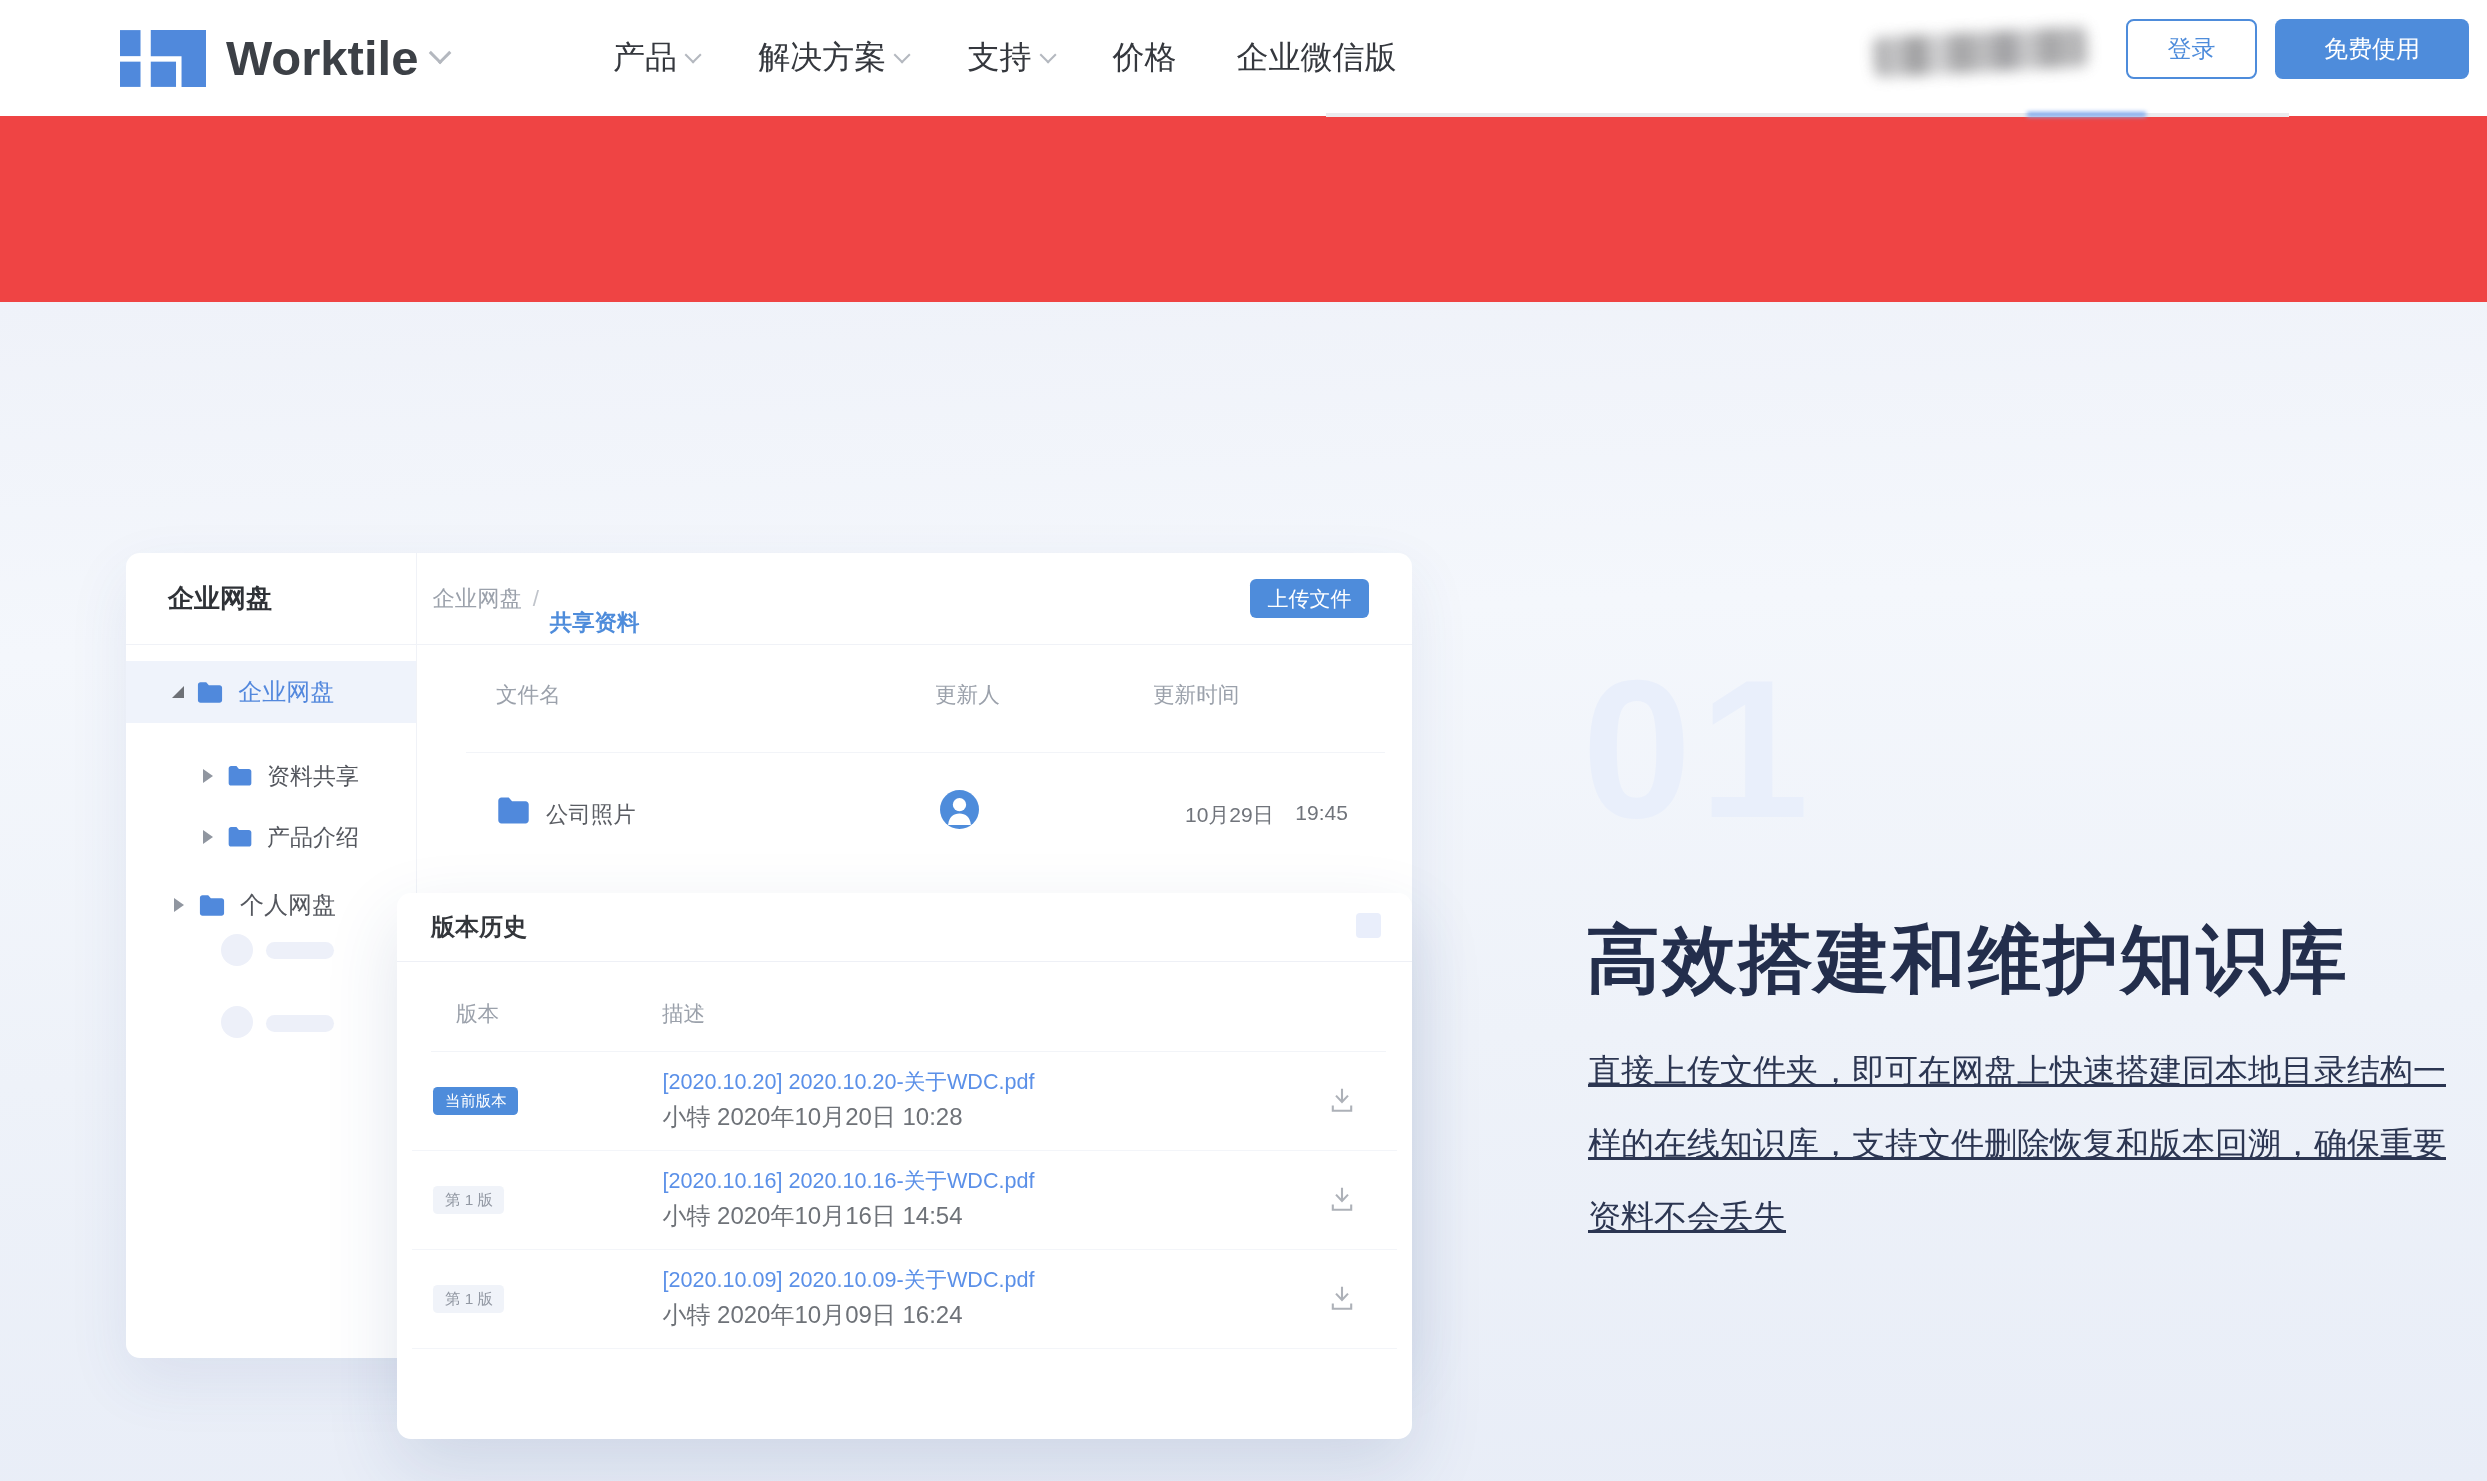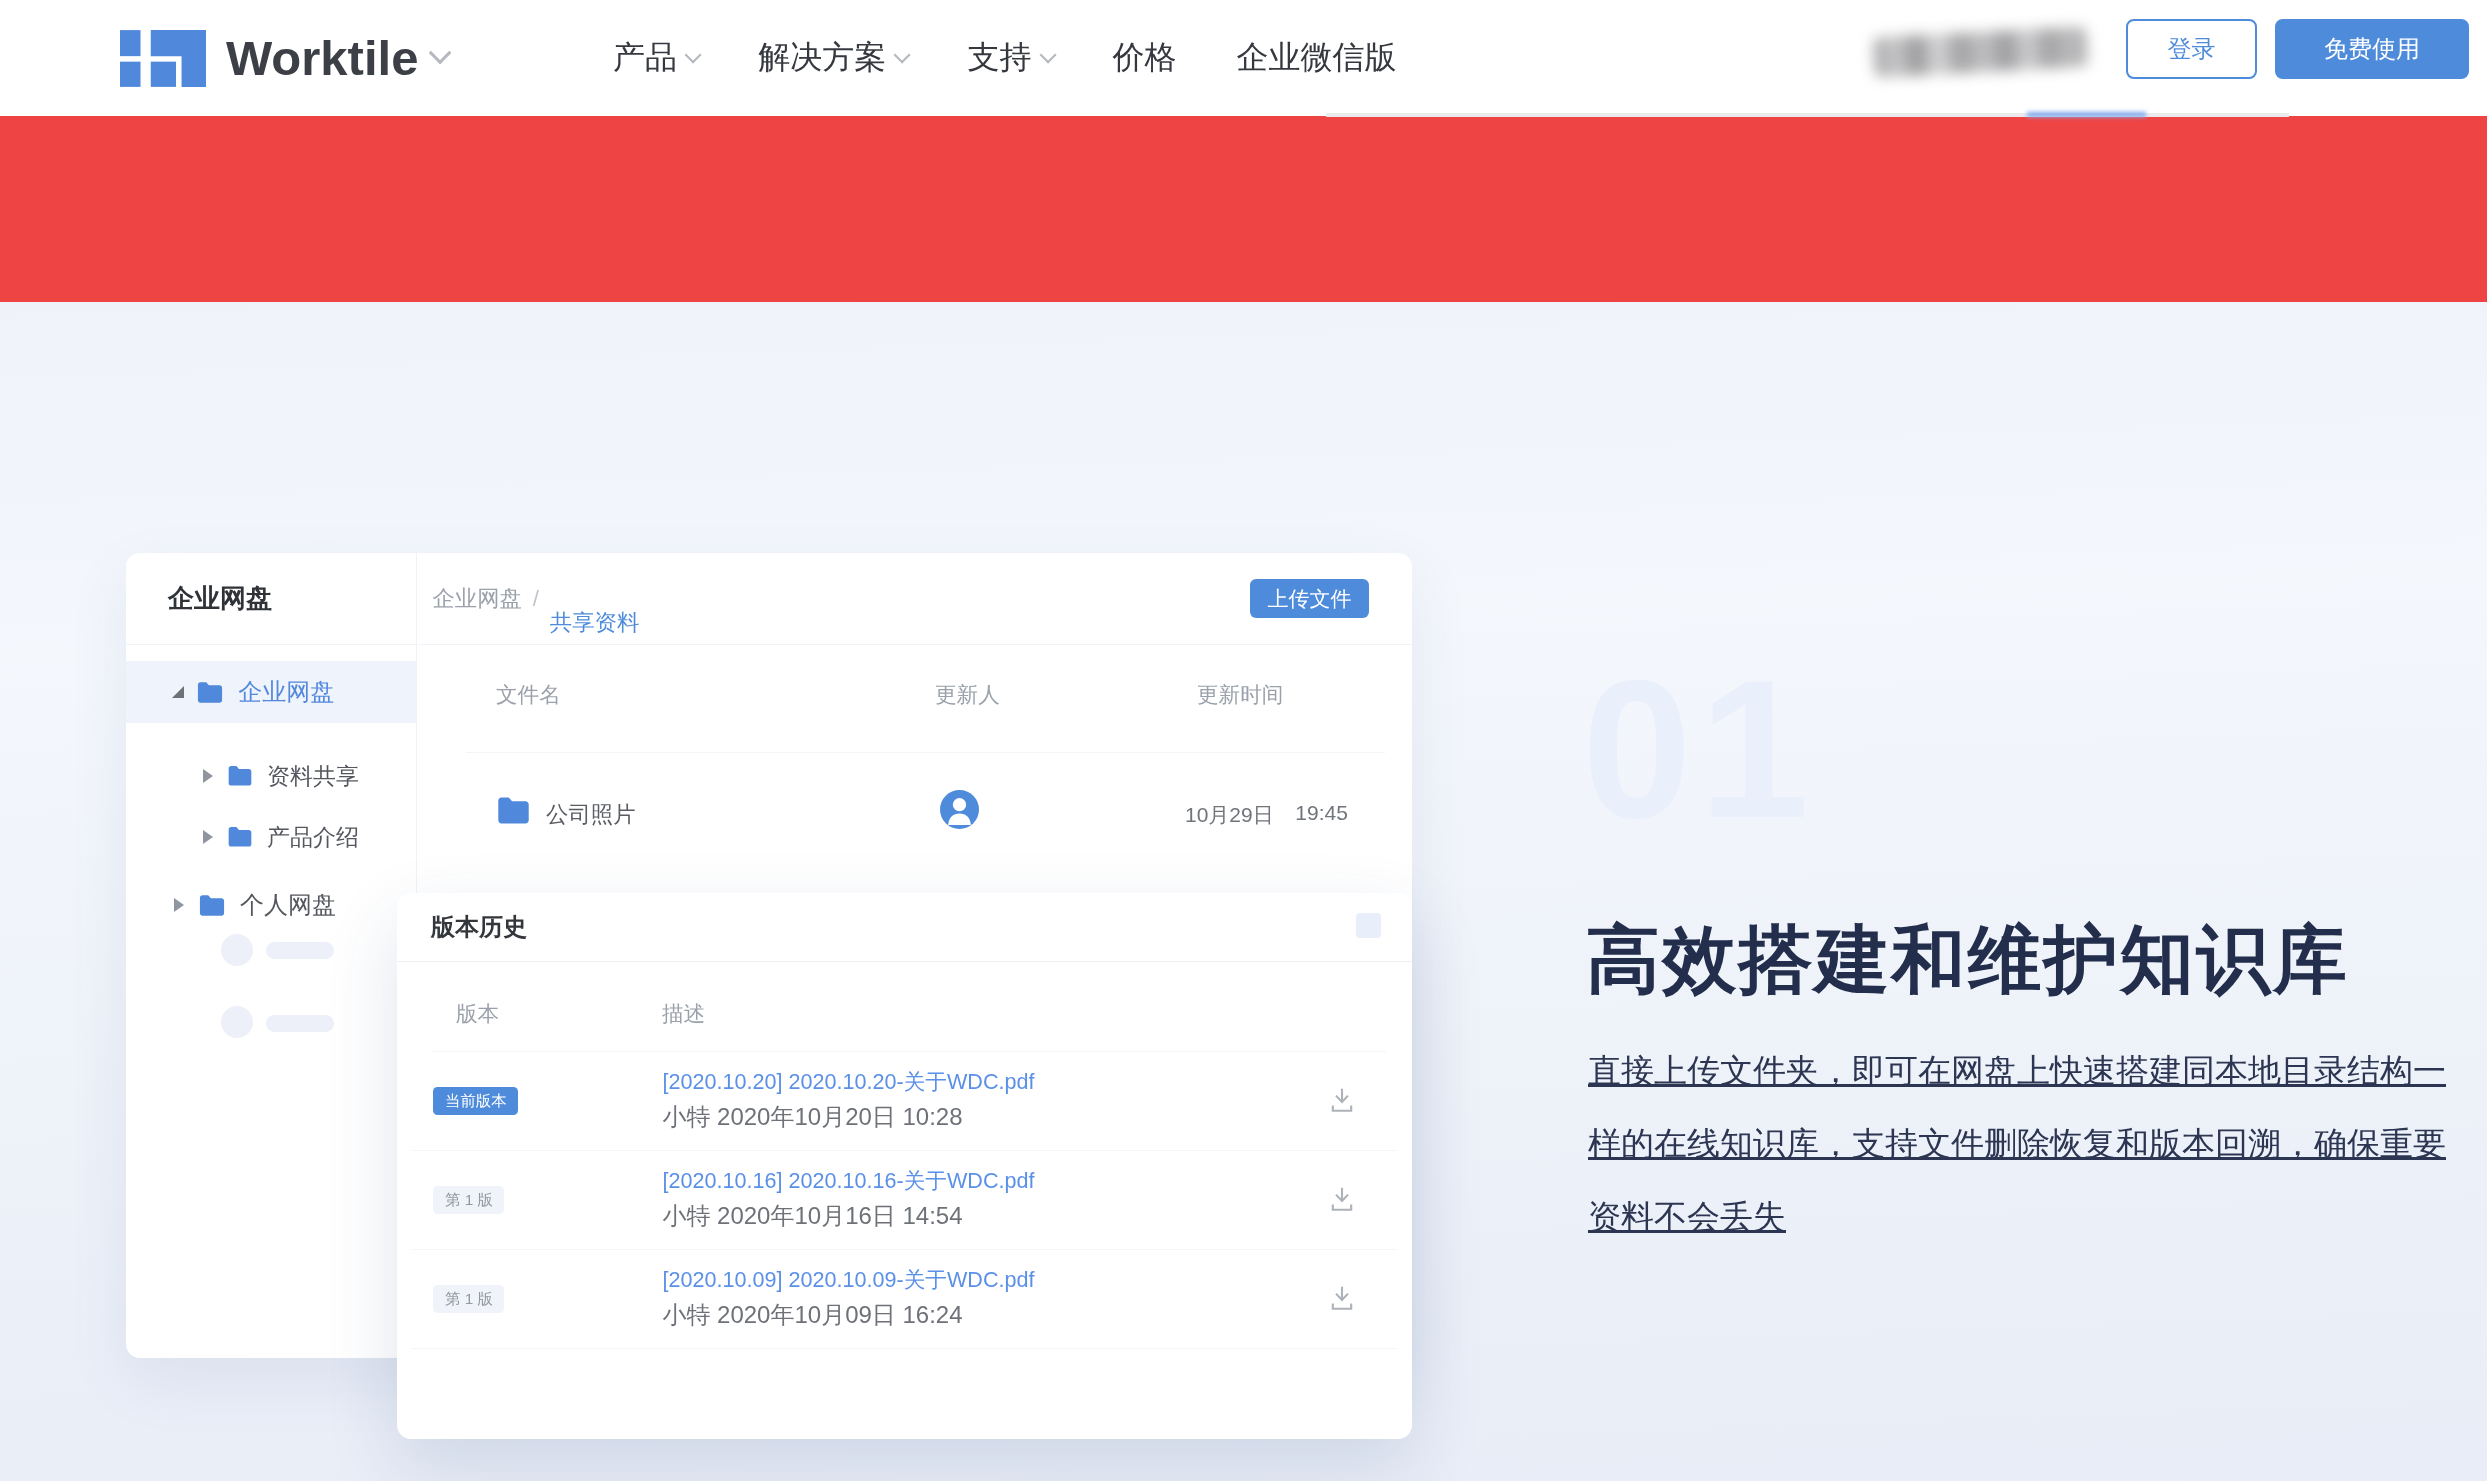--- a/index.html
+++ b/index.html
@@ -48,21 +48,21 @@
   .t-label{font-size:24px;color:#54575e;}
   .tree-row.sel .t-label{color:#5388dd;}
   .skel-circle{position:absolute;width:32px;height:32px;border-radius:50%;background:#edf0f9;}
   .skel-bar{position:absolute;width:68px;height:17px;border-radius:8.5px;background:#edf0f9;}
 
   .main-head{position:absolute;left:291px;top:0;width:995px;height:92px;box-sizing:border-box;
       border-bottom:1.5px solid #f0f2f7;display:flex;align-items:center;padding:0 43px 0 15.4px;}
   .crumb{display:flex;align-items:center;gap:10.8px;font-size:22.4px;}
   .crumb-root{color:#9ba1ab;cursor:pointer;}
   .crumb-sep{color:#c0c4cb;}
-  .crumb-cur{color:#4e8cdb;font-weight:400;margin-top:48px;}
+  .crumb-cur{color:#4e8cdb;font-weight:700;margin-top:48px;}
   .btn-upload{margin-left:auto;width:119px;height:39px;border:none;border-radius:6.2px;background:#4e8cdb;color:#fff;
       font-size:21px;display:flex;align-items:center;justify-content:center;cursor:pointer;text-align:center;}
 
   .dtable{position:absolute;left:291px;top:92px;width:995px;}
   .thead{position:relative;height:108px;}
   .th{position:absolute;top:35px;font-size:21.6px;color:#9ba1ab;}
   .thead-line{position:absolute;left:49px;right:27px;bottom:0;height:1.5px;background:#f2f4f8;}
   .trow{position:relative;height:117px;cursor:pointer;}
   .cell-name{position:absolute;left:129px;top:46px;font-size:22.4px;color:#5a5d63;}
   .cell-time{position:absolute;left:768px;top:48px;font-size:21px;color:#70747b;display:flex;gap:21.6px;}
@@ -197,21 +197,21 @@
         <span class="crumb-sep">/</span>
         <span class="crumb-cur">共享资料</span>
       </div>
       <button class="btn-upload">上传文件</button>
     </div>
 
     <div class="dtable">
       <div class="thead">
         <span class="th" style="left:79px;">文件名</span>
         <span class="th" style="left:518px;">更新人</span>
-        <span class="th" style="left:780px;">更新时间</span>
+        <span class="th" style="left:736px;">更新时间</span>
         <div class="thead-line"></div>
       </div>
       <div class="trow">
         <span class="abs" style="left:79px;top:43px;display:inline-flex;">
           <svg width="35" height="29" viewBox="0 0 24 20">
               <path d="M1.5 3.2C1.5 2 2.5 1 3.7 1h5l2.3 2.6h9.3c1.2 0 2.2 1 2.2 2.2v11c0 1.2-1 2.2-2.2 2.2H3.7c-1.2 0-2.2-1-2.2-2.2z" fill="#5089dc"></path>
             </svg>
         </span>
         <span class="cell-name">公司照片</span>
         <span class="abs" style="left:523px;top:37px;display:inline-flex;">

